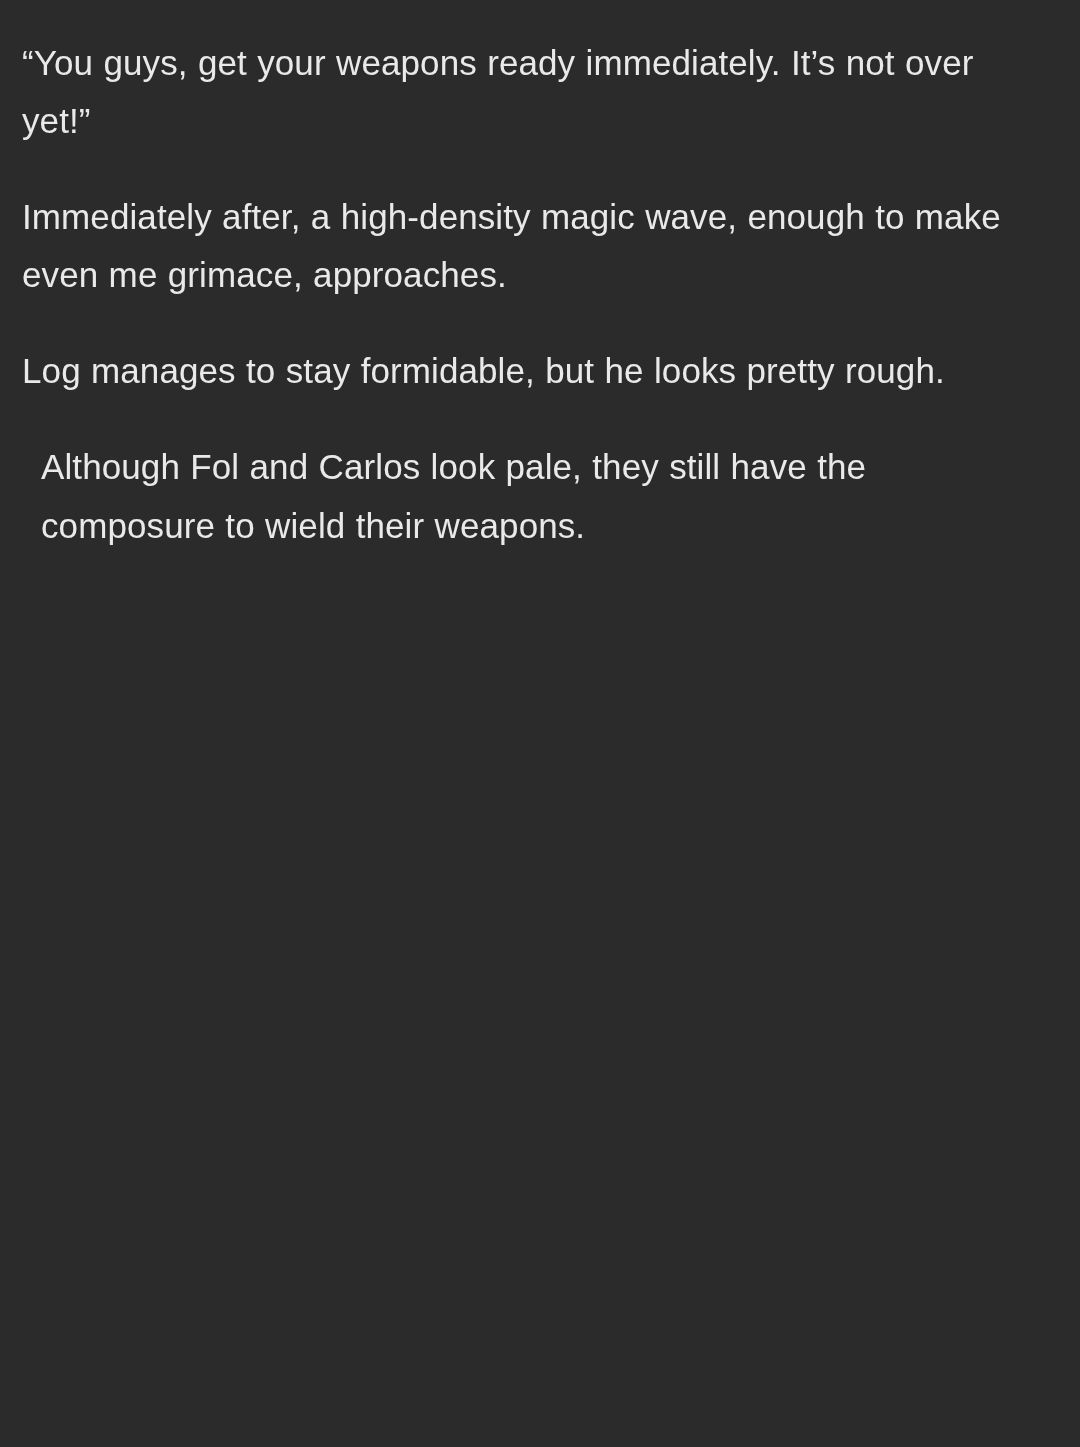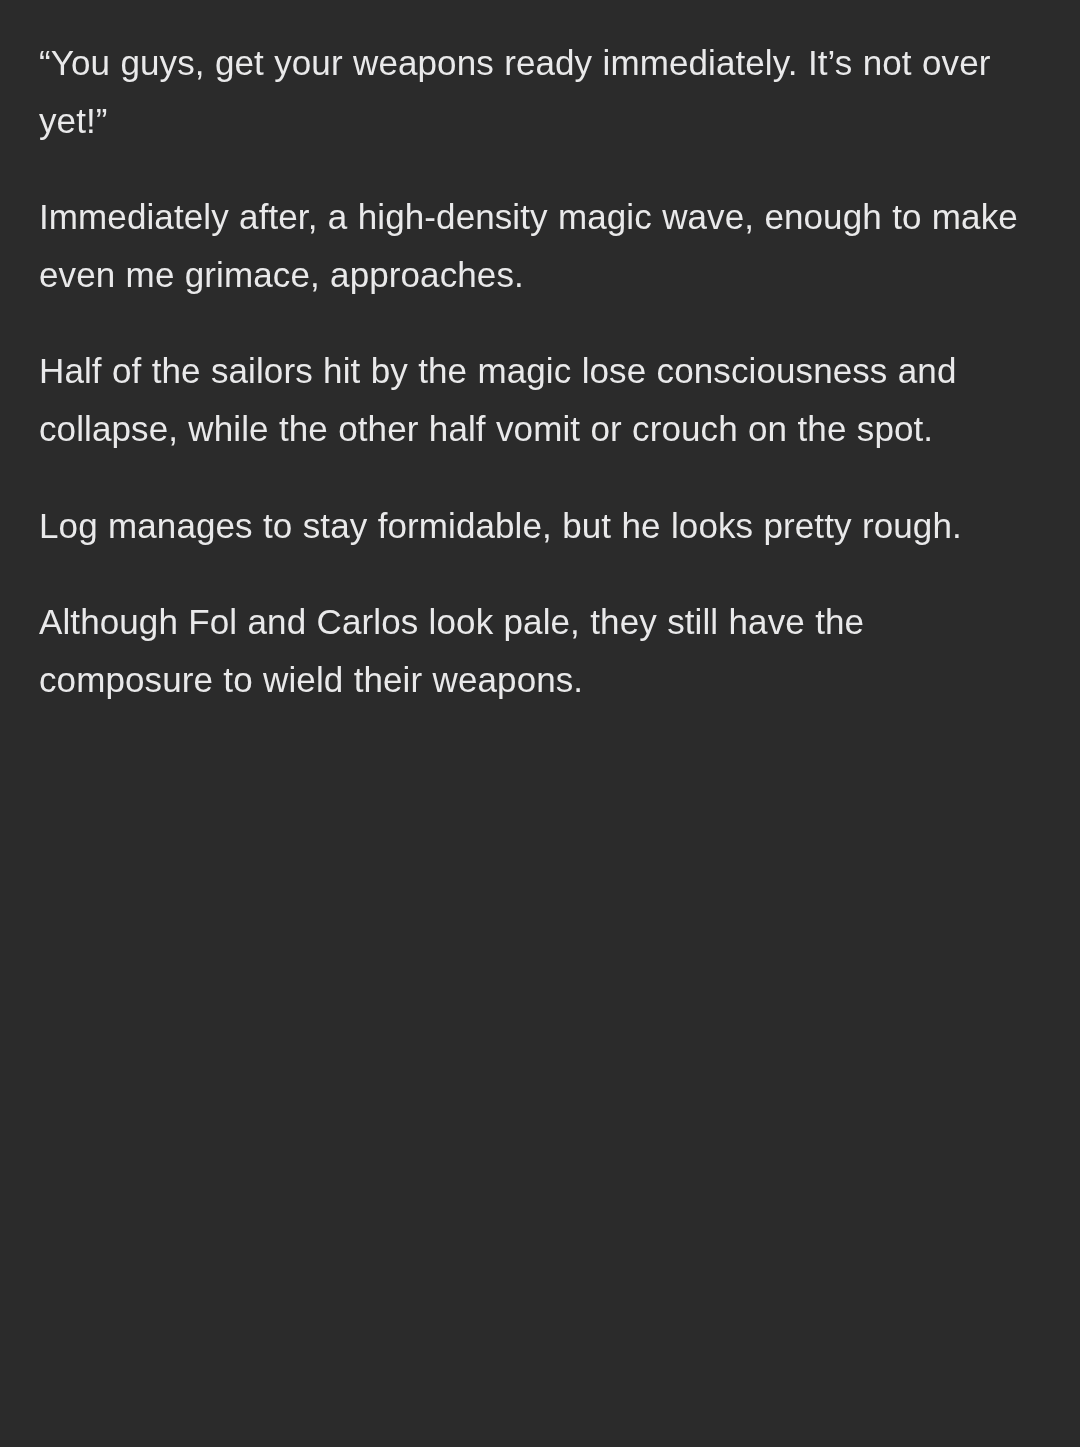--- a/index.html
+++ b/index.html
@@ -11,38 +11,38 @@
     width: 1080px;
     min-height: 1447px;
     font-family: "Liberation Sans", sans-serif;
     color: #e8e8e8;
     -webkit-font-smoothing: antialiased;
   }
   .reader {
     box-sizing: border-box;
     width: 1080px;
     min-height: 1447px;
-    padding: 34px 50px 30px 39px;
+    padding: 34px 50px 30px 22px;
     background: #2b2b2b;
   }
   .para {
     font-size: 35px;
     line-height: 1.66;
     font-weight: 400;
     letter-spacing: 0.1px;
     color: #e9e9ea;
     margin: 0 0 38px 0;
     word-spacing: 0.5px;
   }
   .para:last-child {
     margin-bottom: 0;
+    margin-left: 19px;
   }
 </style>
 </head>
 <body>
 
 <div class="reader">
   <p class="para">“You guys, get your weapons ready immediately. It’s not over yet!”</p>
   <p class="para">Immediately after, a high-density magic wave, enough to make even me grimace, approaches.</p>
-  <p class="para">Half of the sailors hit by the magic lose consciousness and collapse, while the other half vomit or crouch on the spot.</p>
   <p class="para">Log manages to stay formidable, but he looks pretty rough.</p>
   <p class="para">Although Fol and Carlos look pale, they still have the composure to wield their weapons.</p>
 </div>
 
 </body></html>

